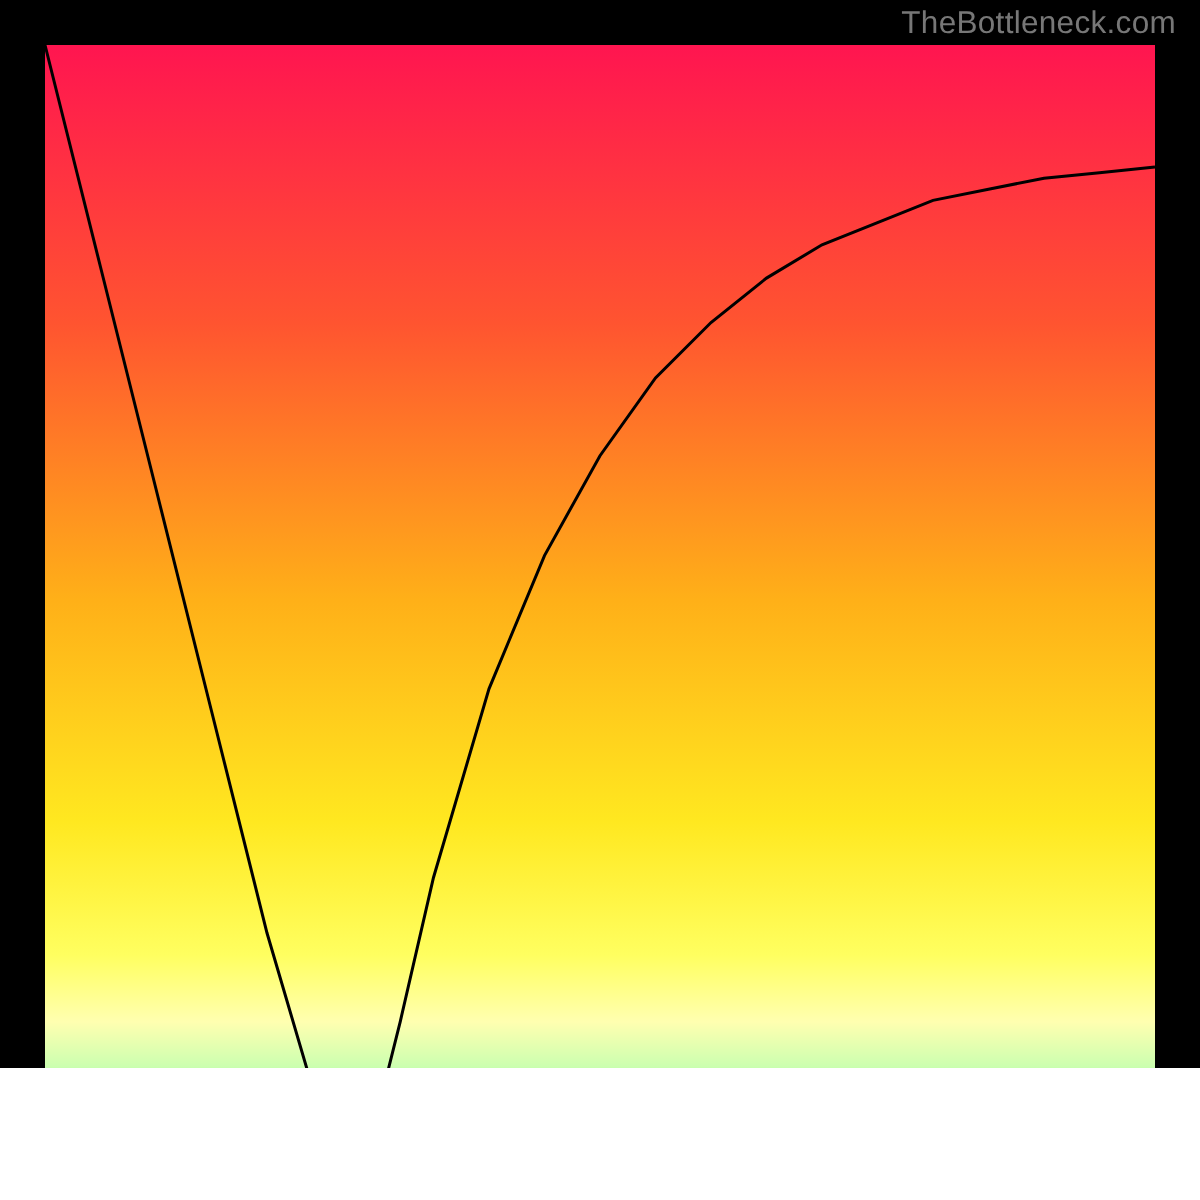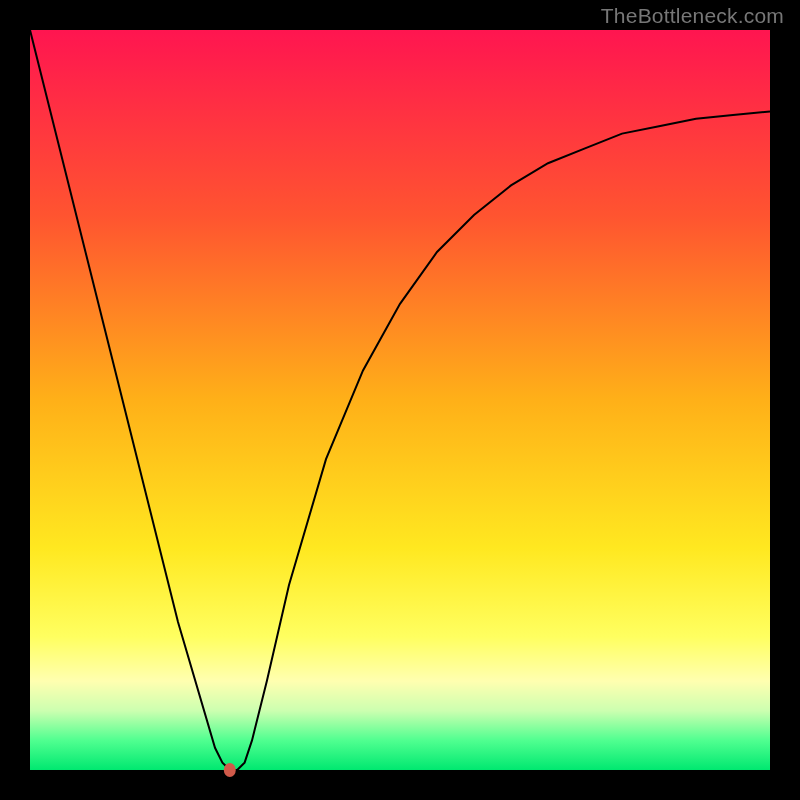--- a/index.html
+++ b/index.html
@@ -2,21 +2,21 @@
 <html><head>
 <meta charset="utf-8">
 <style>
   body {
     margin: 0;
     padding: 0;
     background: #fff;
   }
   .container {
     width: 800px;
-    height: 800px;
+    height: 712px;
     position: relative;
   }
   .watermark {
     position: absolute;
     top: 4px;
     right: 16px;
     font-family: Arial, sans-serif;
     font-size: 21px;
     color: #777;
     font-weight: 500;

